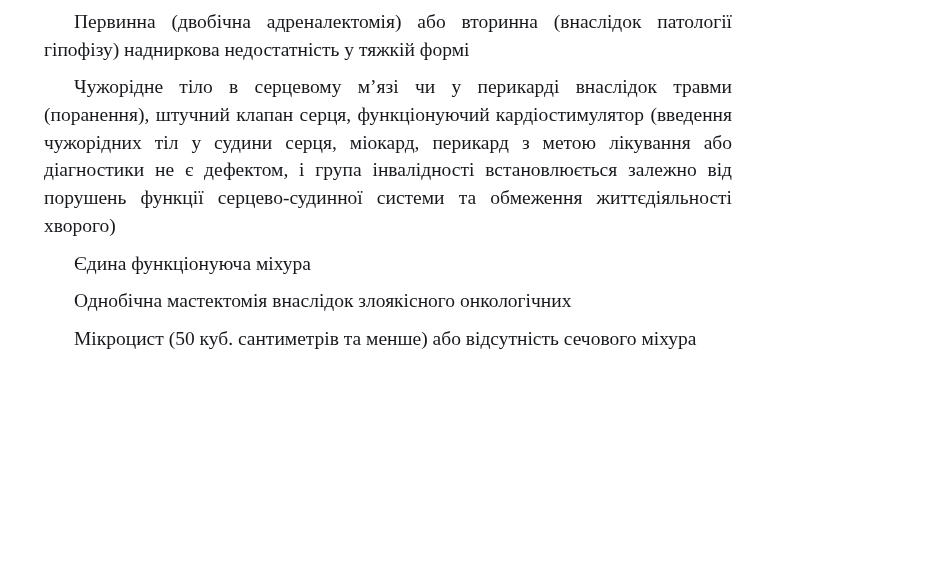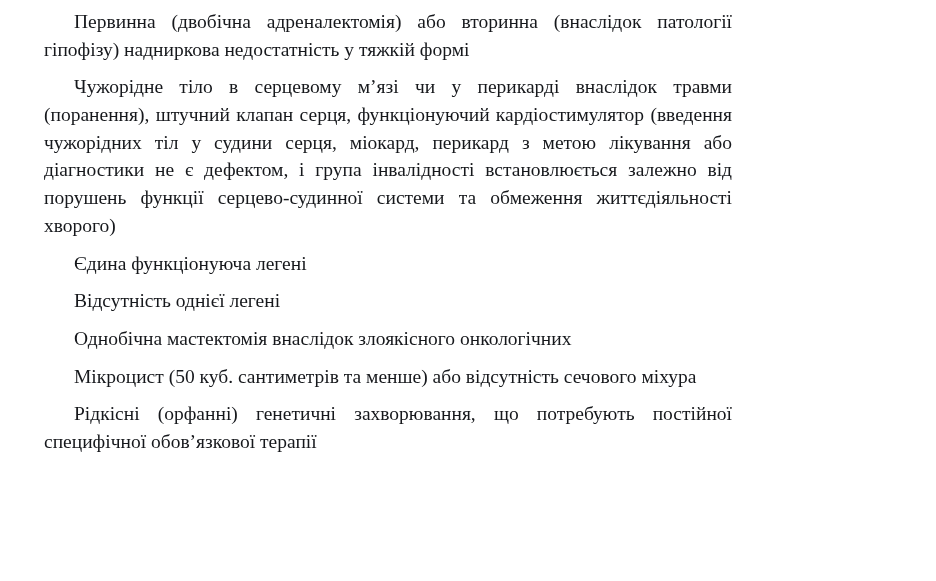--- a/index.html
+++ b/index.html
@@ -42,18 +42,16 @@
   .para.single {
     text-align: left;
   }
 </style>
 </head>
 <body>
 
 <div class="page">
   <p class="para justify">Первинна (двобічна адреналектомія) або вторинна (внаслідок патології гіпофізу) надниркова недостатність у тяжкій формі</p>
   <p class="para justify">Чужорідне тіло в серцевому м’язі чи у перикарді внаслідок травми (поранення), штучний клапан серця, функціонуючий кардіостимулятор (введення чужорідних тіл у судини серця, міокард, перикард з метою лікування або діагностики не є дефектом, і група інвалідності встановлюється залежно від порушень функції серцево-судинної системи та обмеження життєдіяльності хворого)</p>
-  <p class="para single">Єдина функціонуюча легені</p>
-  <p class="para single">Відсутність однієї легені</p>
+  <p class="para single">Єдина функціонуюча міхура</p>
   <p class="para single">Однобічна мастектомія внаслідок злоякісного онкологічних</p>
   <p class="para single">Мікроцист (50 куб. сантиметрів та менше) або відсутність сечового міхура</p>
-  <p class="para justify">Рідкісні (орфанні) генетичні захворювання, що потребують постійної специфічної обов’язкової терапії</p>
 </div>
 
 </body></html>

